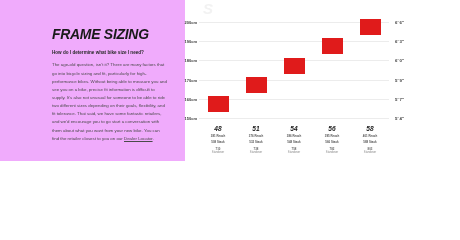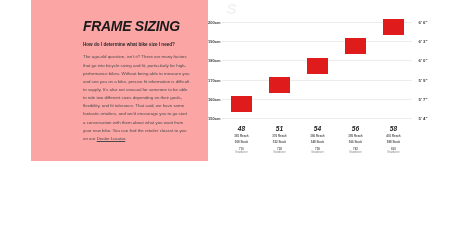--- a/index.html
+++ b/index.html
@@ -7,24 +7,23 @@
   body {
     font-family:"Liberation Sans", sans-serif;
     background:#ffffff;
     display:flex;
   }
 
   
   .left-panel {
     width:185px;
     height:161px;
-    background:#fca5a5;
-    padding:18px 18px 6px 52px;
+    background:#f0abfc;
+    padding:26px 18px 6px 52px;
     position:relative;
-    margin-left:31px;
   }
   .page-title {
     font-family:"Liberation Sans", sans-serif;
     font-size:15.5px;
     font-weight:bold;
     font-style:italic;
     letter-spacing:-0.3px;
     color:#1a1a1a;
     transform:scaleX(0.9);
     transform-origin:left center;

